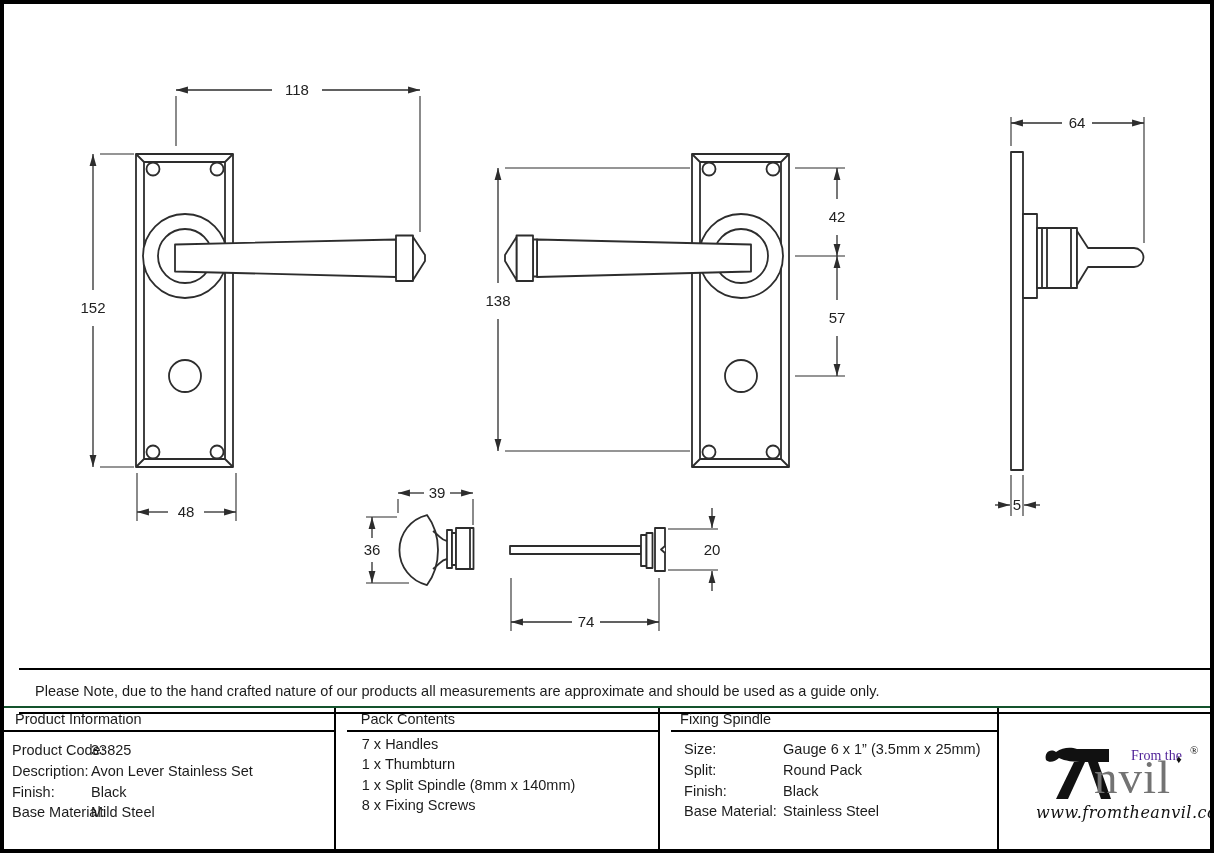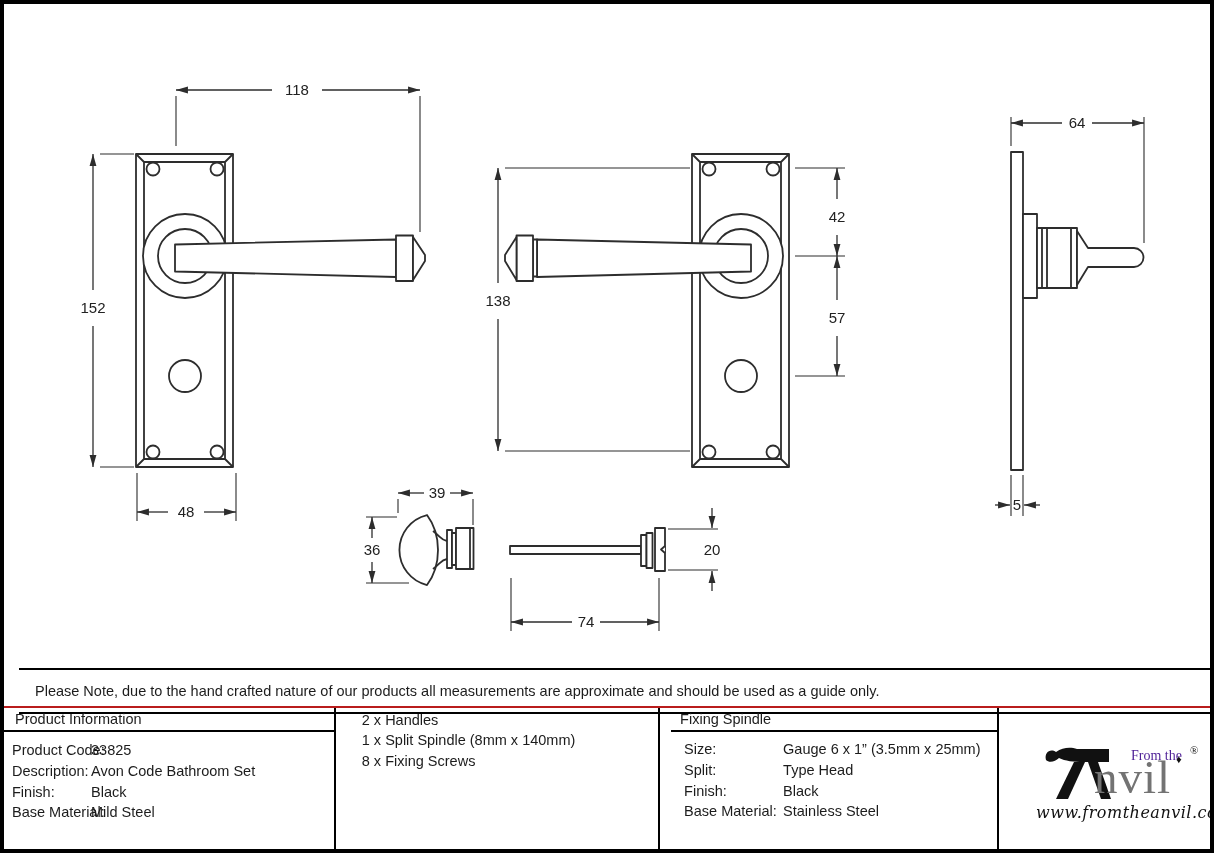--- a/index.html
+++ b/index.html
@@ -14,21 +14,21 @@
   svg.drawing .dim  { fill:none; stroke:#2d2d2d; stroke-width:1.3; }
   svg.drawing .ext  { fill:none; stroke:#2d2d2d; stroke-width:1.1; }
   svg.drawing text  { font-family:"Liberation Sans", sans-serif; font-size:15px; fill:#222; text-anchor:middle; }
   .note-box {
     position:absolute; left:19px; top:668px; width:1210px; height:46px; box-sizing:border-box;
     border-top:2px solid #000; border-bottom:2px solid #000;
     display:flex; align-items:center; padding-left:16px; font-size:14.5px;
   }
   .table-box {
     position:absolute; left:2px; top:706px; width:1210px; height:147px; box-sizing:border-box;
-    border-top:2px solid #b91c1c; display:flex;gap:11px;
+    border-top:2px solid #14532d; display:flex;gap:11px;
   }
   .col { box-sizing:border-box; height:100%; }
   .col-div { border-right:2px solid #000; }
   .col-header { box-sizing:border-box; height:24px; border-bottom:2px solid #000; font-size:14.5px; display:flex; align-items:center; }
   .kv-row { line-height:20.8px; font-size:14.5px; white-space:nowrap; }
   .kv-row .k { display:inline-block; }
   .pack-item { line-height:20.4px; font-size:14.5px; white-space:nowrap; }
   .col-product .col-header { padding-left:13px; }
   .col-product .col-body { padding:8px 0 0 10px; }
   .col-product .k { width:79px; }
@@ -182,47 +182,49 @@
 
   <div class="table-box">
 
     <div class="col col-div col-product" style="width:342px;">
       <div class="col-header">Product Information</div>
       <div class="col-body">
         <div class="kv-row">
           <span class="k">Product Code:</span><span class="v">33825</span>
         </div>
         <div class="kv-row">
-          <span class="k">Description:</span><span class="v">Avon Code Bathroom Set</span>
+          <span class="k">Description:</span><span class="v">Avon Lever Stainless Set</span>
         </div>
         <div class="kv-row">
           <span class="k">Finish:</span><span class="v">Black</span>
         </div>
         <div class="kv-row">
           <span class="k">Base Material:</span><span class="v">Mild Steel</span>
         </div>
       </div>
     </div>
 
     <div class="col col-div col-pack" style="width:321px;">
+      <div class="col-header">Pack Contents</div>
       <div class="col-body">
-        <div class="pack-item">2 x Handles</div>
+        <div class="pack-item">7 x Handles</div>
+        <div class="pack-item">1 x Thumbturn</div>
         <div class="pack-item">1 x Split Spindle (8mm x 140mm)</div>
         <div class="pack-item">8 x Fixing Screws</div>
       </div>
     </div>
 
     <div class="col col-div col-screws" style="width:336px;">
       <div class="col-header">Fixing Spindle</div>
       <div class="col-body">
         <div class="kv-row">
           <span class="k">Size:</span><span class="v">Gauge 6 x 1” (3.5mm x 25mm)</span>
         </div>
         <div class="kv-row">
-          <span class="k">Split:</span><span class="v">Type Head</span>
+          <span class="k">Split:</span><span class="v">Round Pack</span>
         </div>
         <div class="kv-row">
           <span class="k">Finish:</span><span class="v">Black</span>
         </div>
         <div class="kv-row">
           <span class="k">Base Material:</span><span class="v">Stainless Steel</span>
         </div>
       </div>
     </div>
 

